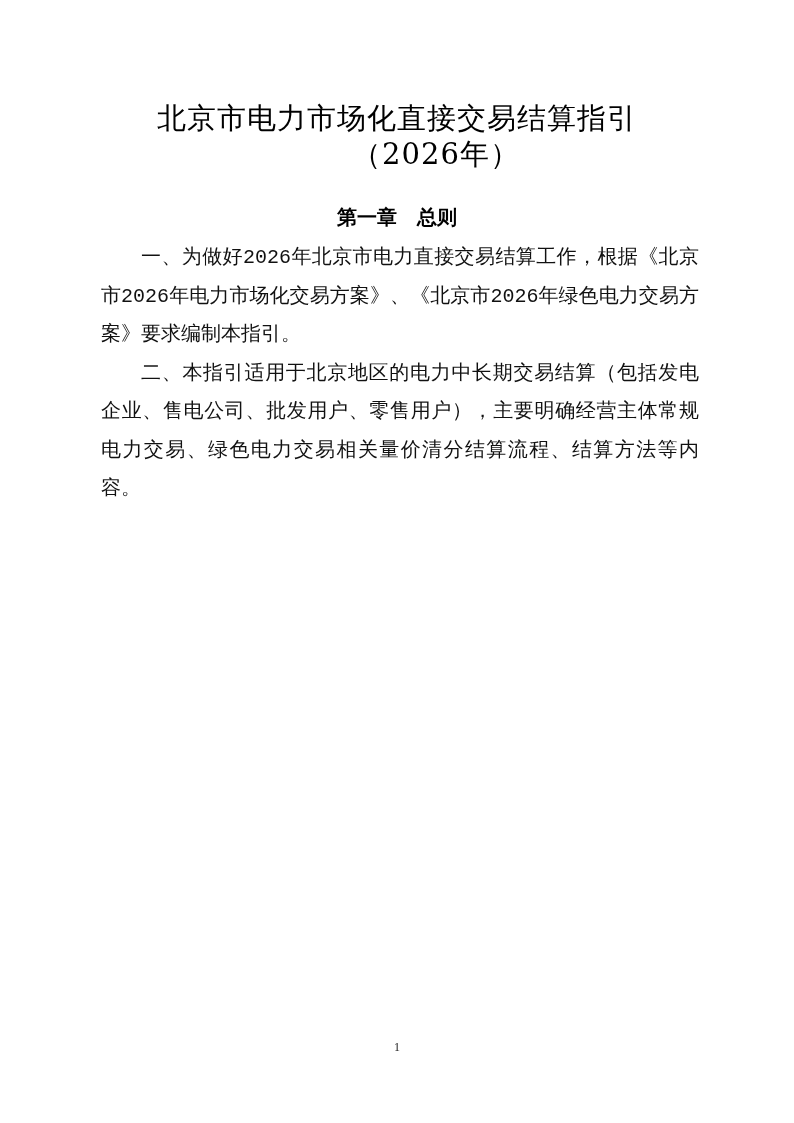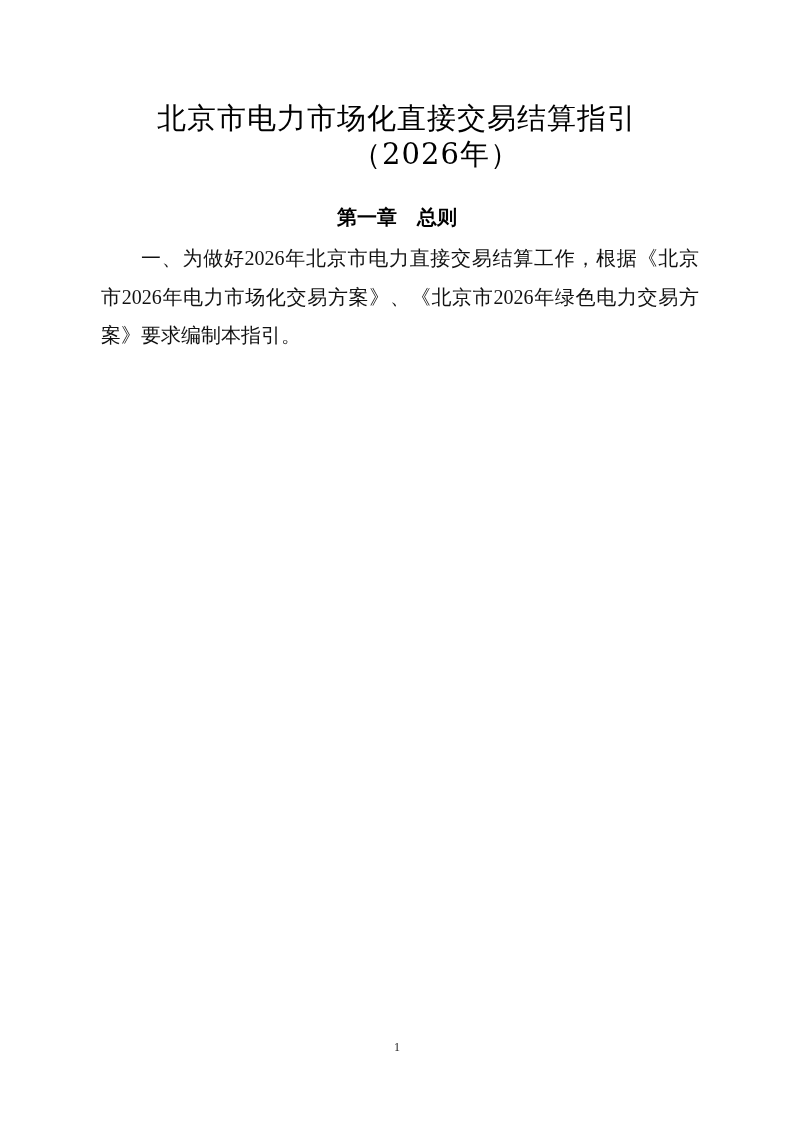--- a/index.html
+++ b/index.html
@@ -11,33 +11,34 @@
     letter-spacing: 1px; color: #000;
   }
   .title-main { top: 100px; }
   .title-year { top: 136px; font-family: "DejaVu Serif", serif; padding-left: 39px; }
   .chapter {
     position: absolute; top: 202px; left: 0; width: 794px; text-align: center;
     font-family: "DejaVu Sans", sans-serif; font-weight: bold; font-size: 20px; line-height: 30px;
   }
   .body {
     position: absolute; top: 239px; left: 101px; width: 598px;
-    font-family: Liberation Serif, serif; font-size: 20px; line-height: 38.5px;
+    font-family: Liberation Mono, monospace; font-size: 20px; line-height: 38.5px;
     text-align: justify; color: #111;
   }
   .para { margin: 0; text-indent: 2em; }
   .page-number {
     position: absolute; top: 1040px; left: 0; width: 794px; text-align: center;
     font-family: "Liberation Serif", serif; font-size: 12px; color: #222;
   }
 </style>
 </head>
 <body>
 
 <div class="page">
   <div class="title title-main">北京市电力市场化直接交易结算指引</div>
   <div class="title title-year">（2026年）</div>
   <div class="chapter">第一章　总则</div>
   <div class="body">
     <p class="para">一、为做好2026年北京市电力直接交易结算工作，根据《北京市2026年电力市场化交易方案》、《北京市2026年绿色电力交易方案》要求编制本指引。</p>
+    <p class="para">二、本指引适用于北京地区的电力中长期交易结算（包括发电企业、售电公司、批发用户、零售用户），主要明确经营主体常规电力交易、绿色电力交易相关量价清分结算流程、结算方法等内容。</p>
   </div>
   <div class="page-number">1</div>
 </div>
 
 </body></html>

